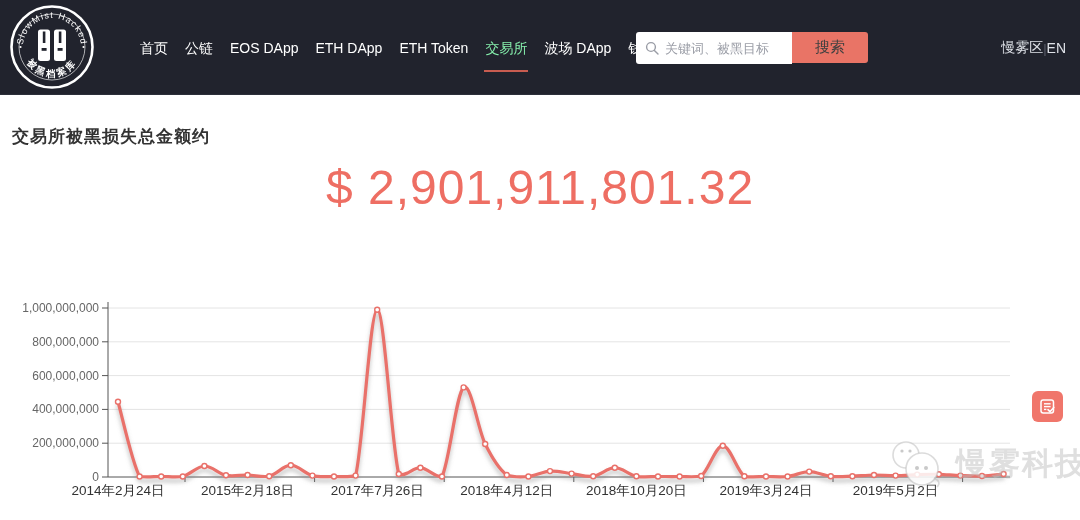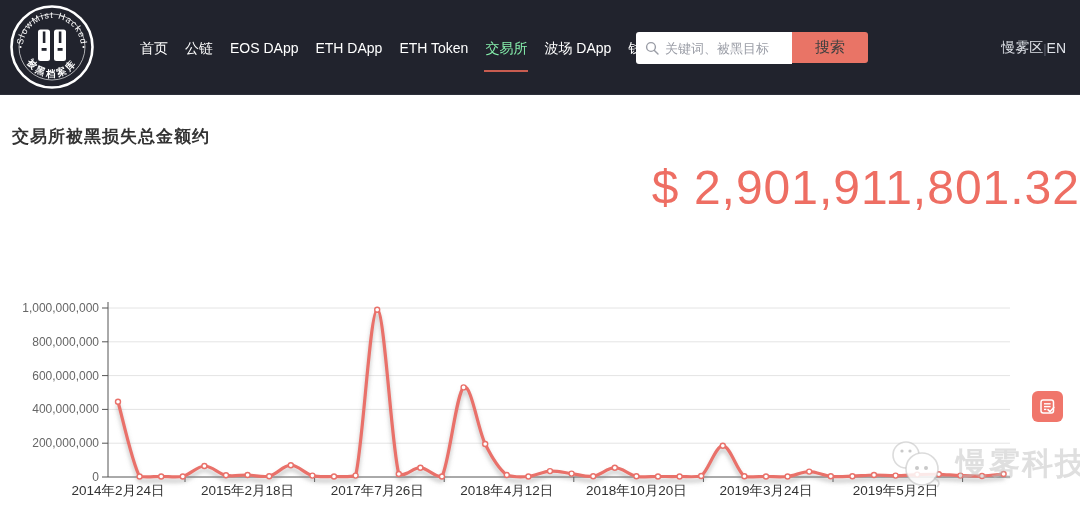--- a/index.html
+++ b/index.html
@@ -29,21 +29,21 @@
            font-size:15px; border-radius:0 3px 3px 0; cursor:pointer; font-family:inherit; }
 
   .header-links { position:absolute; right:14px; top:39px; display:flex;
            align-items:center; gap:0; font-size:14px; }
   .header-links a { color:#dfe2e8; text-decoration:none; cursor:pointer; }
   .header-links .divider { color:#5a5e6b; font-size:13px; }
 
   
   .summary-title { position:absolute; left:12px; top:125px; width:1080px; text-align:left;
            font-size:17px; font-weight:700; color:#333; letter-spacing:1px; }
-  .summary-amount { position:absolute; left:0; top:160px; width:1080px; text-align:right;
+  .summary-amount { position:absolute; left:0; top:160px; width:1080px; text-align:center;
            font-size:48px; font-weight:400; color:#ee6e63; letter-spacing:1px; }
 
   
   .chart-svg { position:absolute; left:0; top:287px; width:1080px; height:225px; }
   .chart-svg text.ytick { font-size:12px; fill:#666;
            font-family:"Liberation Sans","DejaVu Sans",sans-serif; }
   .chart-svg text.xtick { font-size:13.5px; fill:#333;
            font-family:"Liberation Sans","DejaVu Sans",sans-serif; }
 
   

